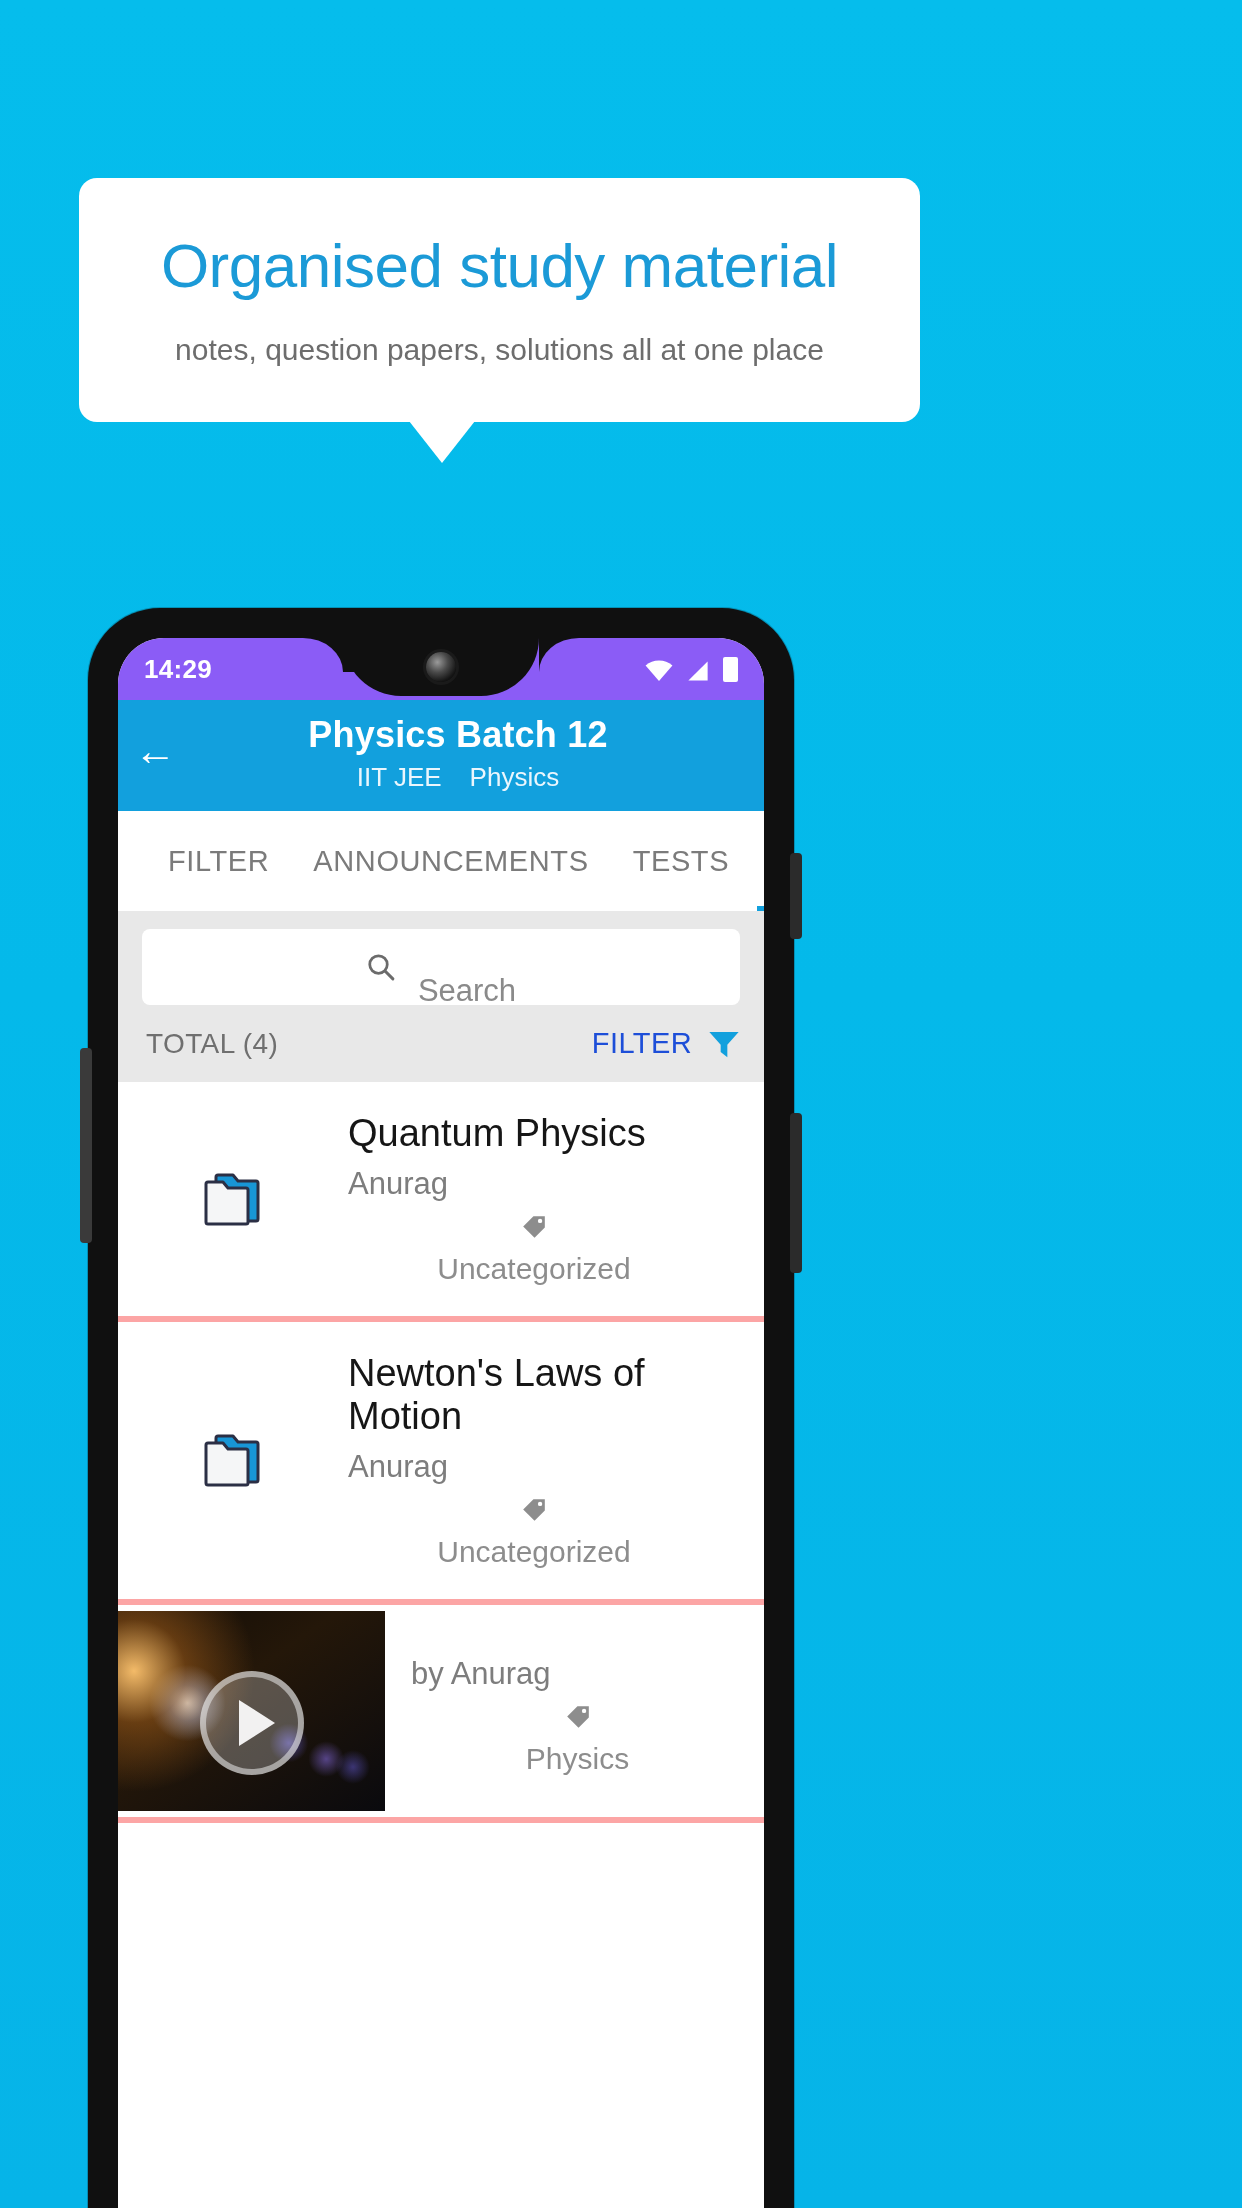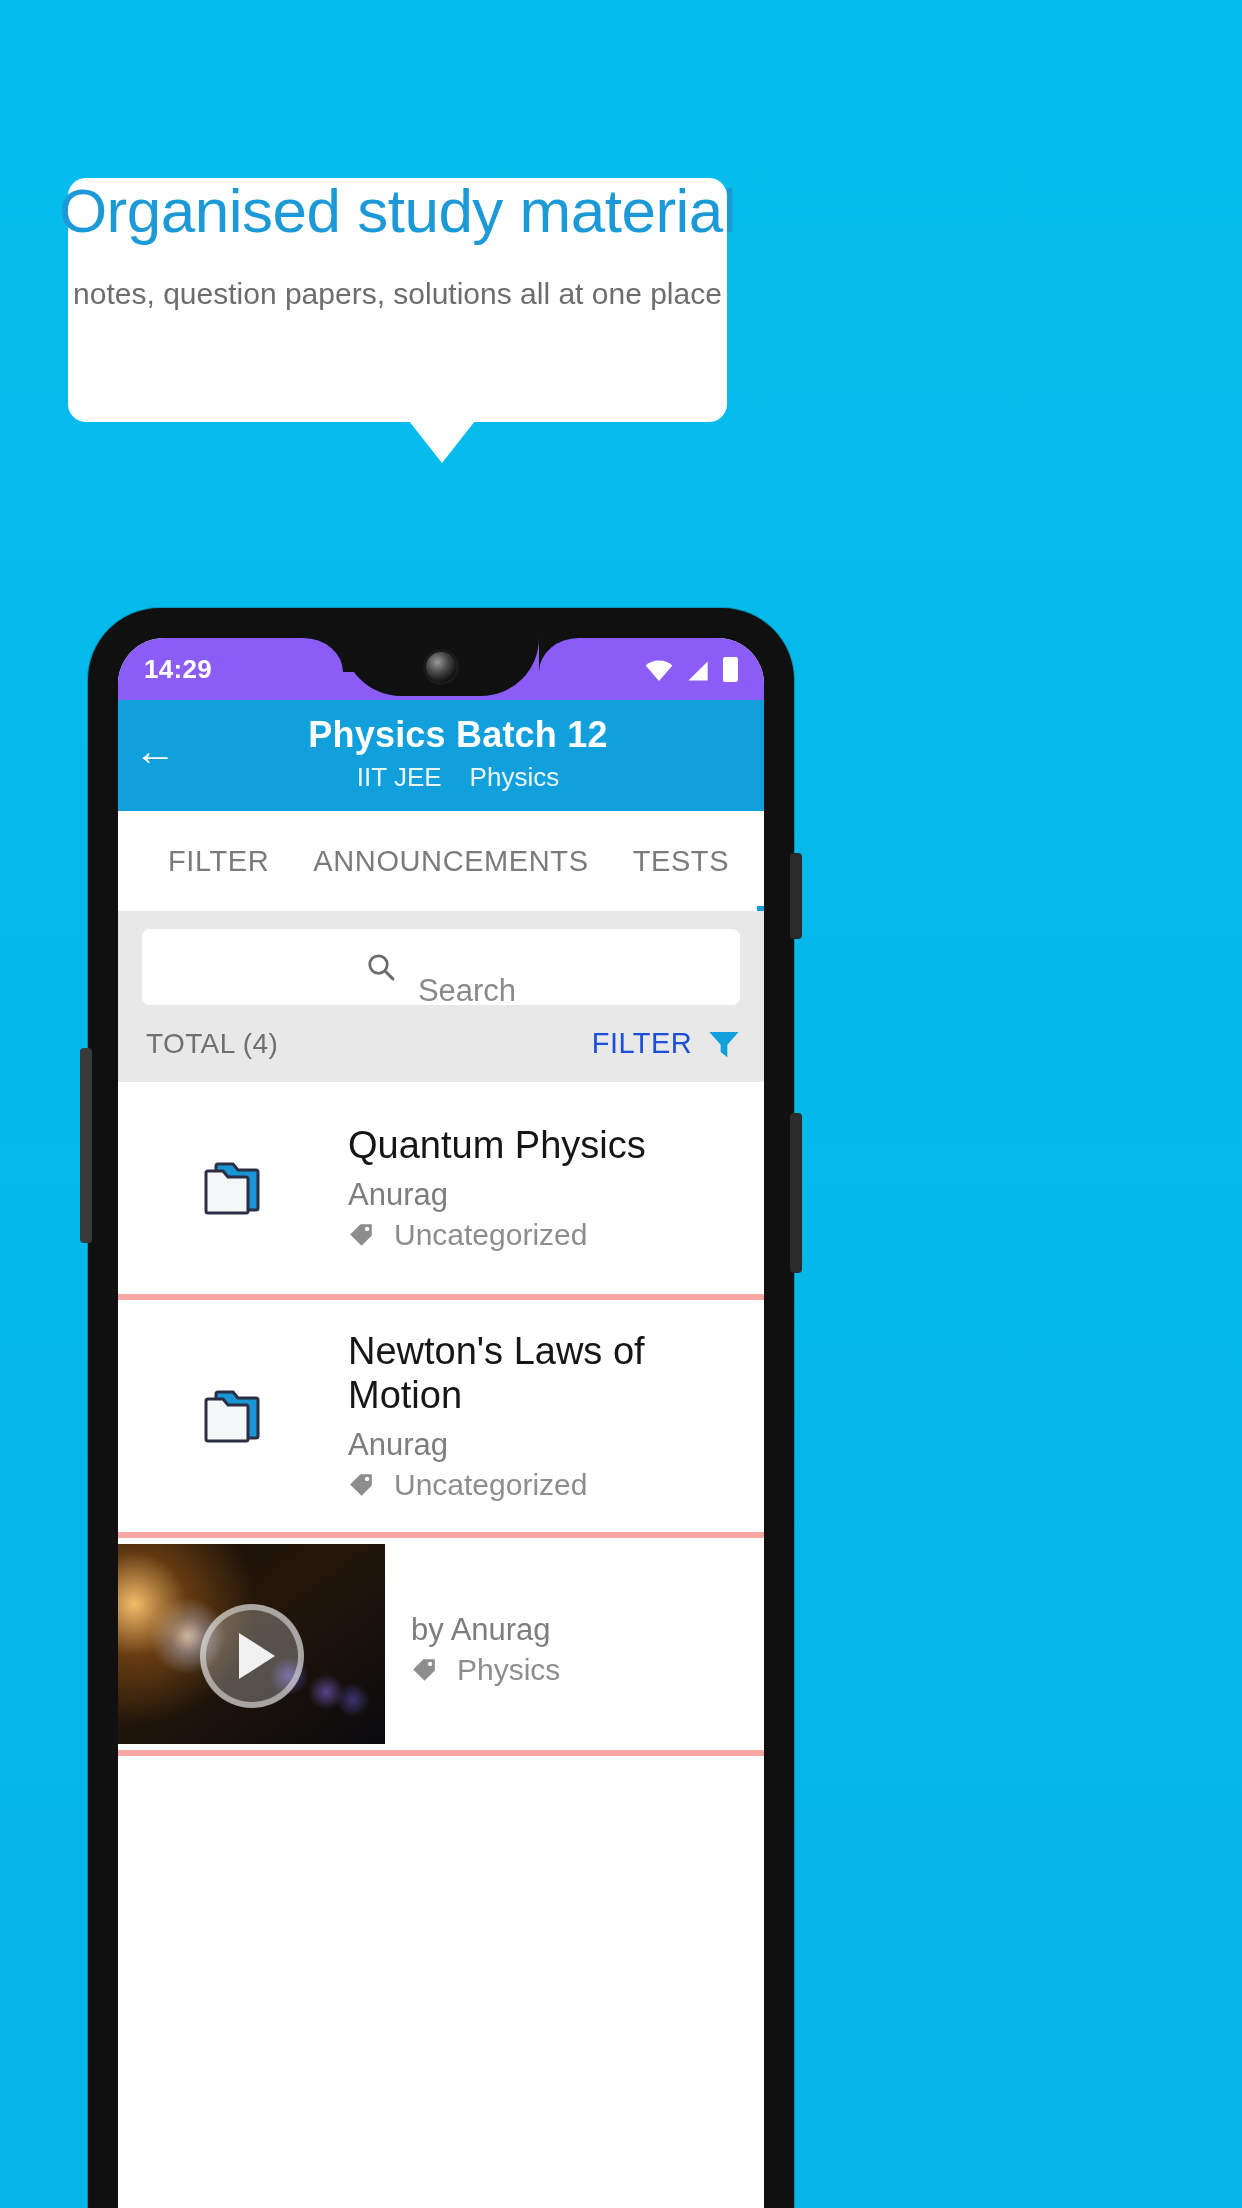--- a/index.html
+++ b/index.html
@@ -5,23 +5,23 @@
   * { margin:0; padding:0; box-sizing:border-box; }
   html,body { width:1242px; height:2208px; overflow:hidden; }
   body {
     font-family:"Liberation Sans", sans-serif;
     background:linear-gradient(180deg,#05bdec 0%, #04b9ea 45%, #06b4e8 100%);
     position:relative;
   }
 
   
   .promo-card{
-    position:absolute; left:68px; top:178px; width:659px; height:244px;
+    position:absolute; left:79px; top:178px; width:841px; height:244px;
     background:#ffffff; border-radius:18px;
-    display:flex; flex-direction:column; align-items:center; 
+    display:flex; flex-direction:column; align-items:center; justify-content:center;
   }
   .promo-title{
     color:#1b9ad7; font-size:62px; font-weight:400; letter-spacing:-0.5px;
     line-height:1.05; white-space:nowrap;
   }
   .promo-sub{
     color:#6d6d6d; font-size:30px; font-weight:400; margin-top:34px; white-space:nowrap;
   }
   .promo-tail{
     position:absolute; left:409px; top:421px; width:0; height:0;
@@ -141,21 +141,21 @@
     min-height:218px;
   }
   .row-folder{ padding:30px 20px 30px 0; }
   .folder-cell{
     flex:0 0 230px; display:flex; align-items:center; justify-content:center;
   }
   .folder-ico{ width:62px; height:60px; }
   .row-body{ flex:1; padding-right:24px; }
   .row-title{ color:#161616; font-size:38px; font-weight:400; line-height:1.15; }
   .row-author{ color:#7d7d7d; font-size:31px; margin-top:10px; }
-  .row-tag{ display:flex; align-items:center; gap:20px; margin-top:5px; }
+  .row-tag{ display:flex; align-items:center; gap:12px; margin-top:12px;flex-direction:column; }
   .tag-ico{ width:26px; height:26px; }
   .tag-text{ color:#8d8d8d; font-size:30px; }
 
   
   .thumb{
     flex:0 0 267px; height:200px; position:relative; overflow:hidden;
     background:
       radial-gradient(circle at 6% 30%, rgba(255,196,110,.95) 0%, rgba(190,110,30,.45) 18%, rgba(30,14,5,0) 42%),
       radial-gradient(circle at 26% 46%, rgba(225,238,255,.95) 0%, rgba(150,180,235,.55) 8%, rgba(40,50,90,0) 17%),
       radial-gradient(circle at 64% 66%, rgba(120,110,255,.55) 0%, rgba(40,30,90,0) 9%),

